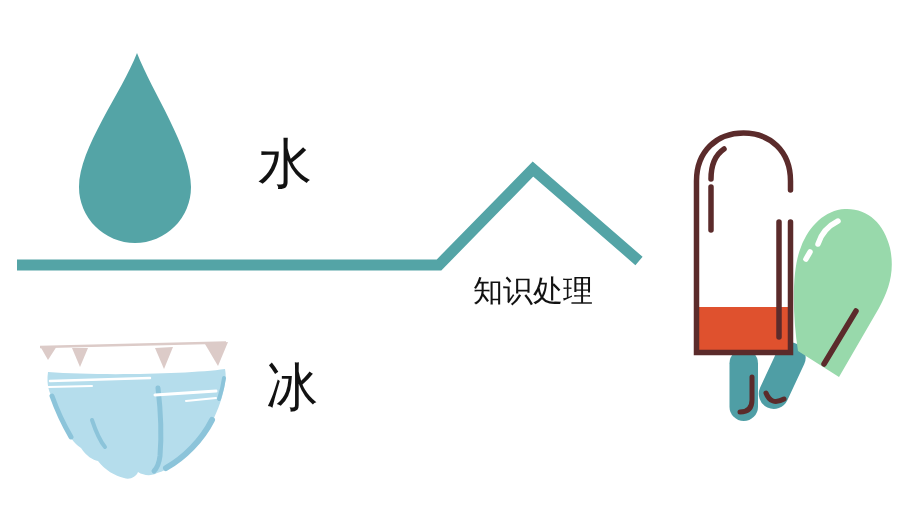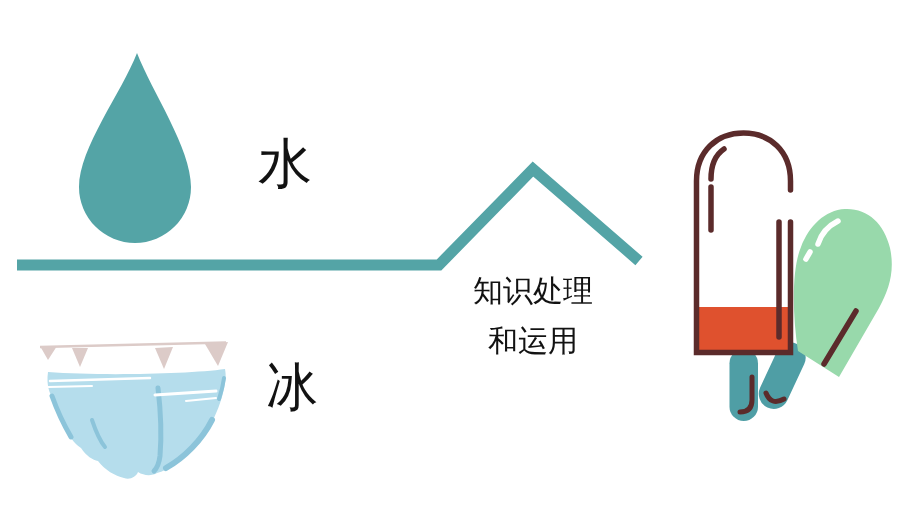--- a/index.html
+++ b/index.html
@@ -110,16 +110,15 @@
       <path class="maroon-stroke" d="M779,222 L779,337" stroke-width="5.5" stroke-linecap="round"></path>
     </g>
   </svg>
 
   <div class="abs label water-label">水</div>
 
   <div class="abs label ice-label">冰</div>
 
   <div class="abs process-label">
     <div>知识处理</div>
-    <div>和运用</div>
   </div>
 
 </div>
 
 </body></html>

